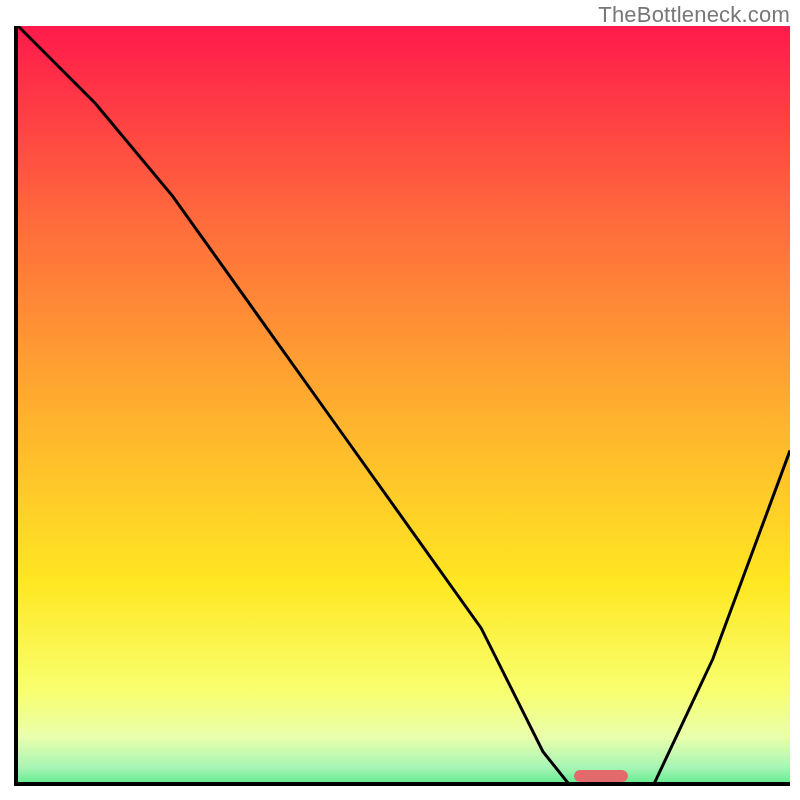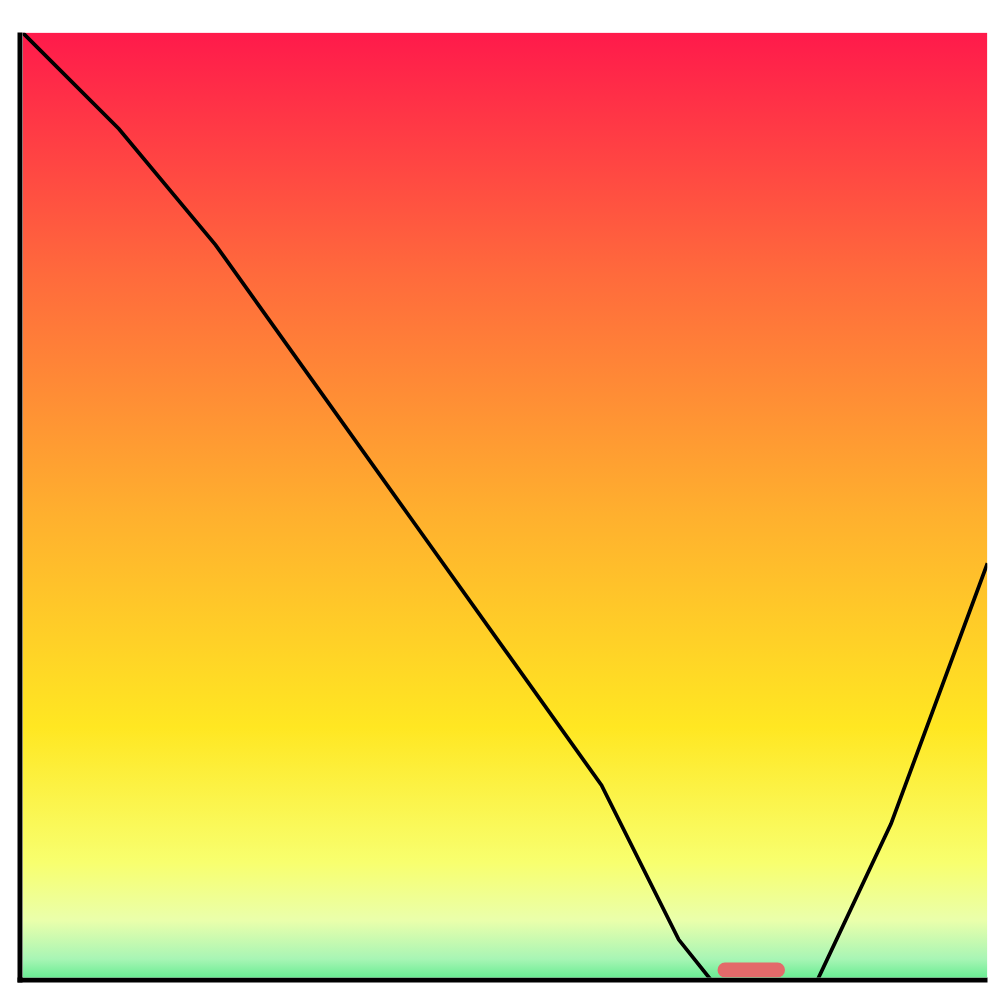--- a/index.html
+++ b/index.html
@@ -46,20 +46,21 @@
   .marker {
     position: absolute;
     height: 12px;
     border-radius: 6px;
   }
 </style>
 </head>
 <body>
 
 <div class="container">
+  <div class="watermark">TheBottleneck.com</div>
 
   <div class="plot-area">
     <svg class="gradient" viewBox="0 0 100 100" preserveAspectRatio="none">
       <defs>
         <linearGradient id="bg" x1="0" y1="0" x2="0" y2="1">
             <stop offset="0%" stop-color="#ff1a4b"></stop>
             <stop offset="25%" stop-color="#ff6a3c"></stop>
             <stop offset="50%" stop-color="#ffb02e"></stop>
             <stop offset="72%" stop-color="#ffe722"></stop>
             <stop offset="86%" stop-color="#f8ff6e"></stop>

